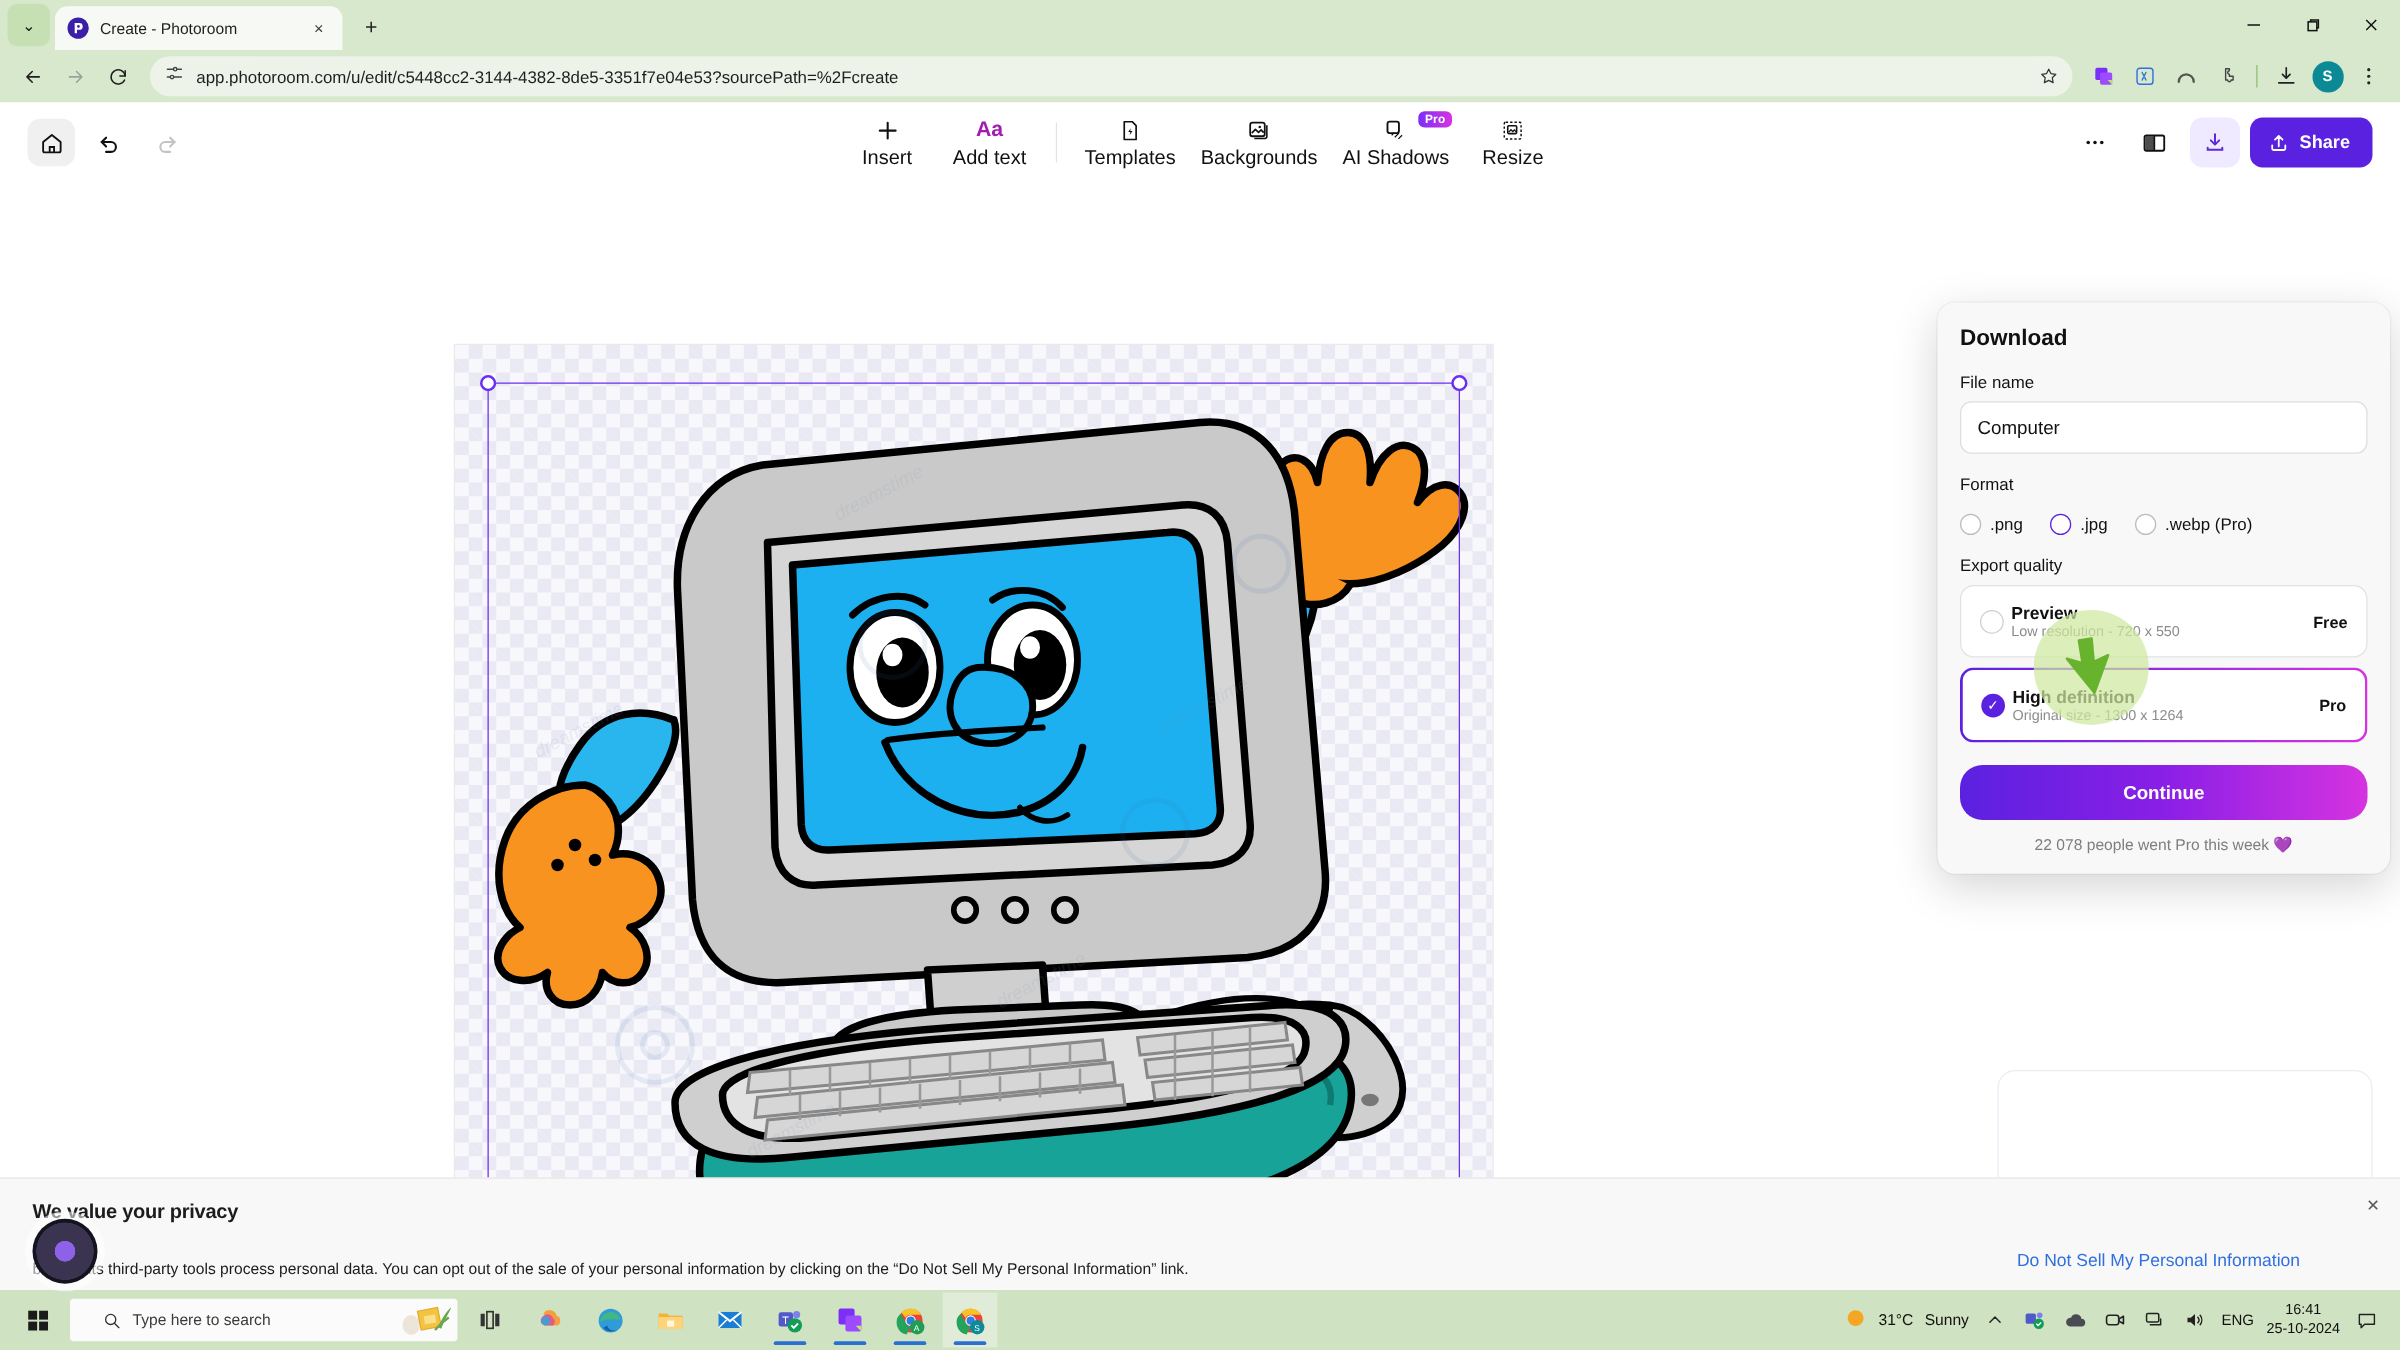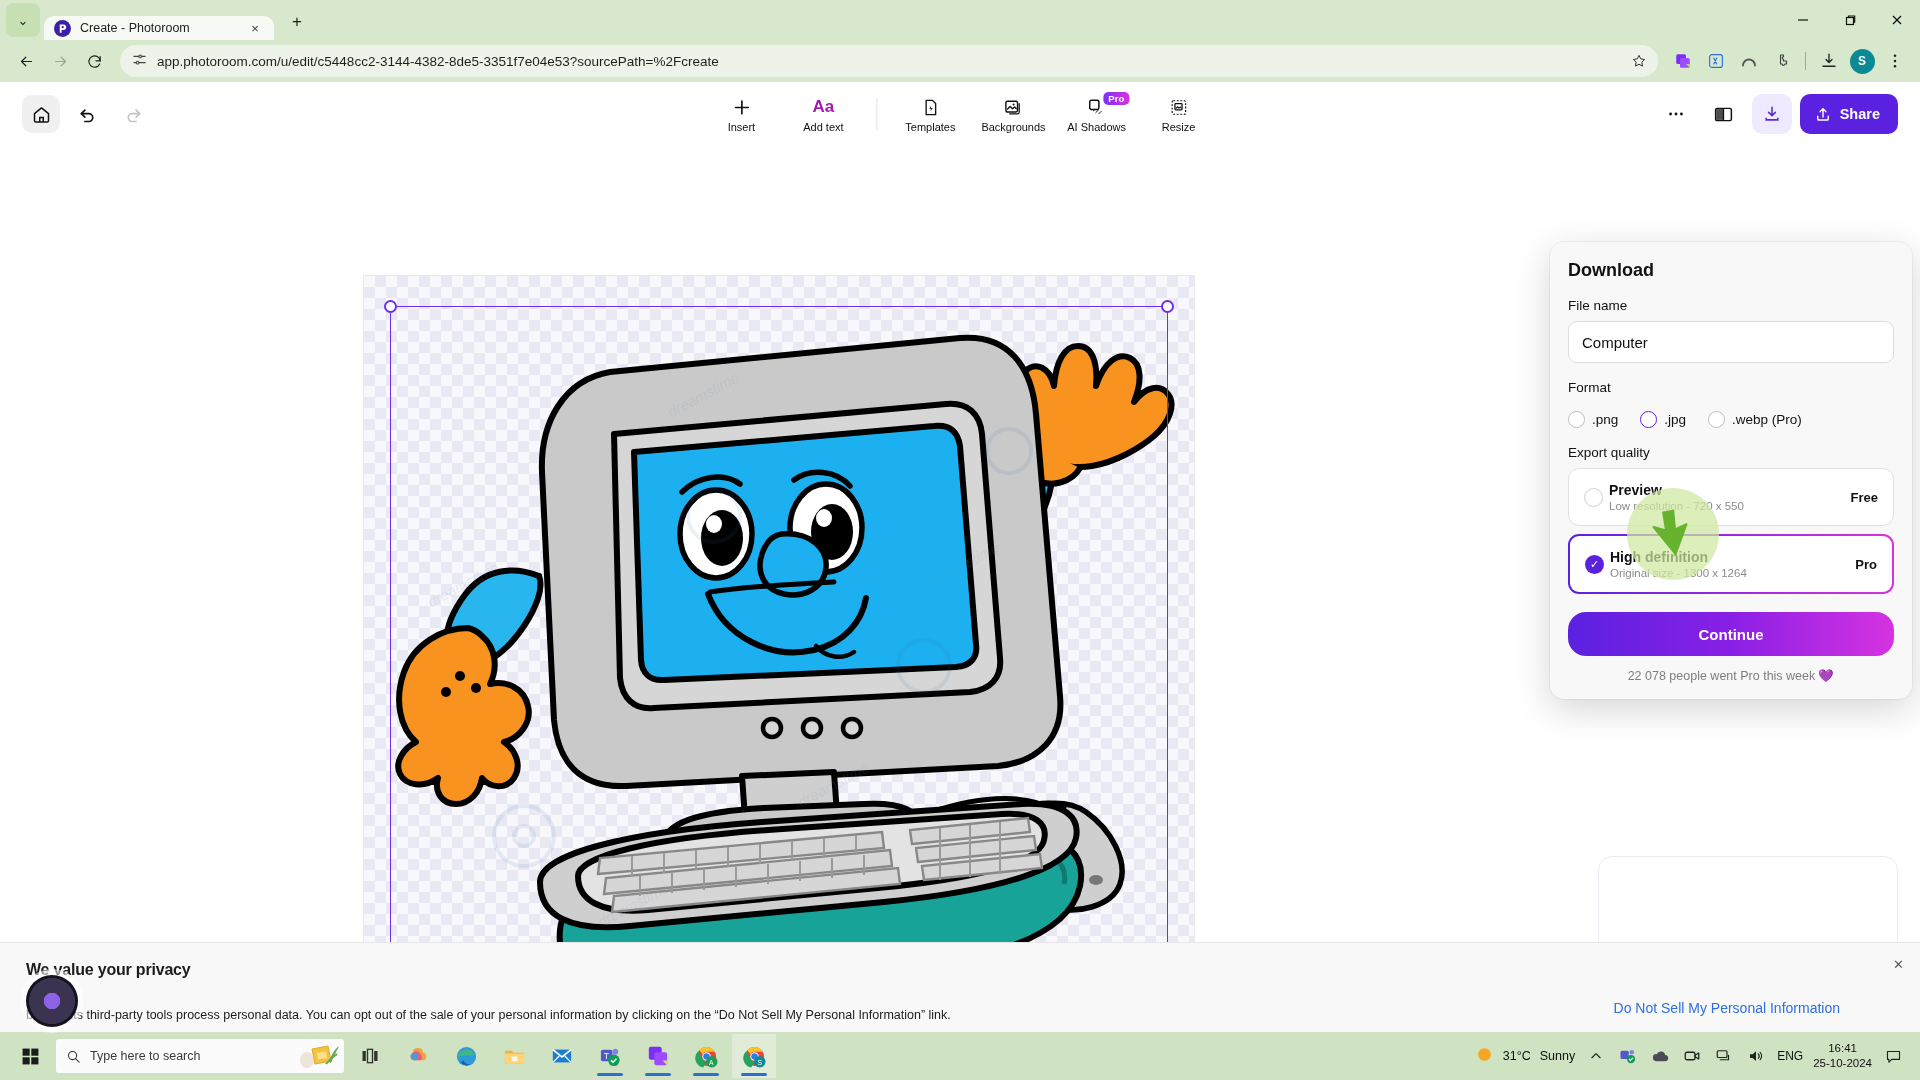--- a/index.html
+++ b/index.html
@@ -12,21 +12,21 @@
 
   
   .browser-chrome { width: 1920px; background: #d7e8cd; }
   .tabstrip { height: 40px; display: flex; align-items: flex-end; padding-left: 6px; position: relative; }
   .tab-list-btn {
     width: 34px; height: 34px; margin-bottom: 3px; border-radius: 8px;
     display: flex; align-items: center; justify-content: center;
     background: #c6e0b4; color: #1f1f1f; font-size: 13px;
   }
   .tab {
-    height: 24px; min-width: 230px; max-width: 240px; background: #f7faf4;
+    height: 35px; min-width: 230px; max-width: 240px; background: #f7faf4;
     border-radius: 10px 10px 0 0; display: flex; align-items: center;
     padding: 0 10px; gap: 9px; margin-left: 4px; position: relative;
   }
   .tab-favicon {
     width: 17px; height: 17px; border-radius: 50%;
     background: #3b1fa8; display: flex; align-items: center; justify-content: center;
     flex: 0 0 auto;
   }
   .tab-title { font-size: 12.5px; color: #1f1f1f; white-space: nowrap; overflow: hidden; text-overflow: ellipsis; flex: 1; }
   .tab-close { width: 18px; height: 18px; display: flex; align-items: center; justify-content: center; font-size: 13px; color: #3c3c3c; border-radius: 50%; }
@@ -55,21 +55,21 @@
   .app-toolbar { height: 64px; display: flex; align-items: center; position: relative; padding: 0 22px; }
   .at-left { display: flex; align-items: center; gap: 8px; }
   .at-round { width: 38px; height: 38px; border-radius: 10px; display: flex; align-items: center; justify-content: center; }
   .at-round.active { background: #f0f0f0; }
   .at-center { position: absolute; left: 50%; transform: translateX(-50%); display: flex; align-items: center; gap: 4px; }
   .tool {
     min-width: 78px; padding: 3px 8px 2px; display: flex; flex-direction: column;
     align-items: center; gap: 3px; border-radius: 8px; position: relative;
   }
   .tool .glyph { height: 22px; display: flex; align-items: center; justify-content: center; color: #a21caf; }
-  .tool .lbl { font-size: 11px; color: #111; white-space: nowrap; }
+  .tool .lbl { font-size: 16px; color: #111; white-space: nowrap; }
   .tool-sep { width: 1px; height: 32px; background: #e3e3e3; margin: 0 10px; }
   .pro-badge {
     position: absolute; top: -1px; right: 6px;
     background: linear-gradient(90deg,#7b2ff7,#d633e0);
     color: #fff; font-size: 9.5px; font-weight: bold; border-radius: 5px; padding: 1px 5px;
     letter-spacing: .2px;
   }
   .at-right { margin-left: auto; display: flex; align-items: center; gap: 8px; }
   .icon-btn { width: 40px; height: 40px; border-radius: 10px; display: flex; align-items: center; justify-content: center; color: #111; }
   .icon-btn.tinted { background: #efeaff; color: #5b2bd9; }
@@ -190,22 +190,22 @@
     z-index: 60;
   }
 
   
   .taskbar {
     position: absolute; left: 0; bottom: 0; width: 1920px; height: 48px;
     background: #cfe2c2; display: flex; align-items: center; padding: 0 8px; gap: 4px;
   }
   .start-btn { width: 44px; height: 40px; display: flex; align-items: center; justify-content: center; }
   .search-box {
-    width: 288px; height: 34px; background: #fbfbfb; border-radius: 3px;
-    display: flex; align-items: center; padding: 0 10px; gap: 9px; position: relative;
+    width: 310px; height: 34px; background: #fbfbfb; border-radius: 3px;
+    display: flex; align-items: center; padding: 0 26px; gap: 9px; position: relative;
   }
   .search-box .ph { font-size: 12.5px; color: #3b3b3b; }
   .tb-app { width: 44px; height: 44px; display: flex; align-items: center; justify-content: center; position: relative; }
   .tb-app.active::after { content:""; position:absolute; bottom:2px; left:9px; right:9px; height:3px; background:#2a6fd4; border-radius:2px; }
   .tb-app.open { background: rgba(255,255,255,.35); }
   .tray { margin-left: auto; display: flex; align-items: center; gap: 10px; padding-right: 8px; }
   .tray-weather { display: flex; align-items: center; gap: 9px; font-size: 12.5px; color: #111; }
   .tray-icon { display: flex; align-items: center; justify-content: center; width: 22px; height: 22px; }
   .tray-clock { font-size: 11.5px; color: #111; line-height: 1.32; text-align: center; }
   .tray-lang { font-size: 12px; color: #111; }

